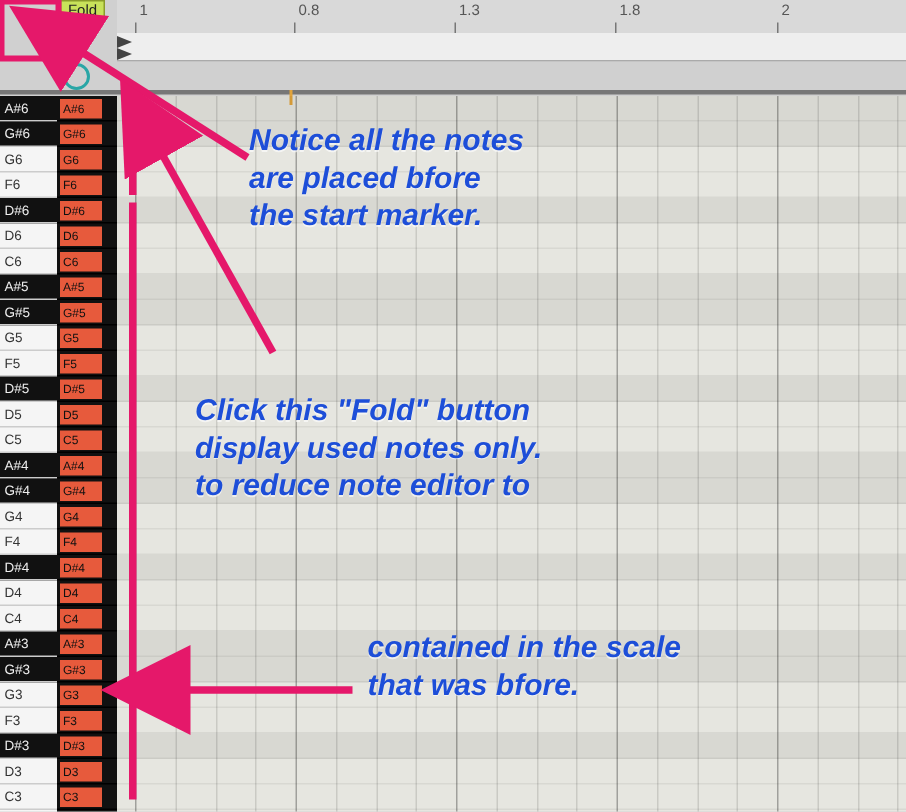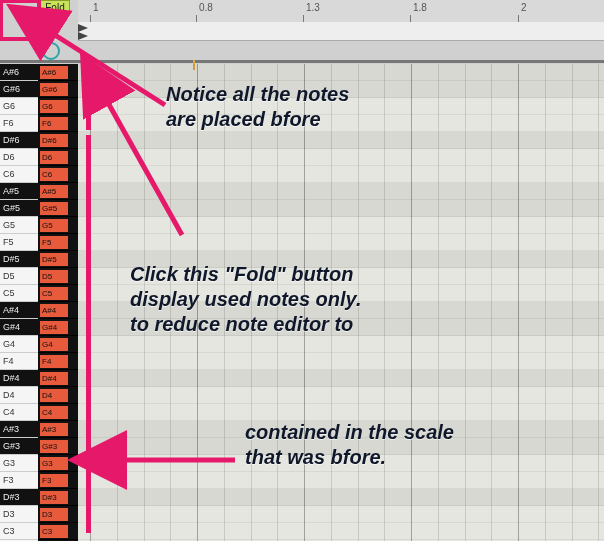--- a/index.html
+++ b/index.html
@@ -23,21 +23,21 @@
   .row{position:absolute;left:0;width:100%;height:17px;box-sizing:border-box;}
   .keycol .row{border-bottom:1px solid #ccc;font-size:9px;color:#333;line-height:17px;padding-left:3px;}
   .keycol .row.black{background:#111;color:#eee;}
   .notecol .row{border-bottom:1px solid #000;}
   .notecol .row .cell{width:28px;height:13px;margin:2px 0 0 2px;background:#e75a3c;font-size:8px;color:#111;line-height:13px;padding-left:2px;box-sizing:border-box;}
   .grid .row{border-bottom:1px solid rgba(0,0,0,0.06);}
   .grid .row.black{background:rgba(0,0,0,0.06);}
   .grid .vline{position:absolute;top:0;bottom:0;width:1px;background:rgba(0,0,0,0.12);}
   .grid .vline.strong{background:rgba(0,0,0,0.3);}
   .grid .mark{position:absolute;top:-4px;width:2px;height:10px;background:#e2a43c;}
-  .annot{position:absolute;color:#0f172a;font-weight:bold;font-style:italic;font-size:20px;line-height:1.25;text-shadow:0 1px 0 rgba(255,255,255,.6);pointer-events:none;}
+  .annot{position:absolute;color:#1d4ed8;font-weight:bold;font-style:italic;font-size:20px;line-height:1.25;text-shadow:0 1px 0 rgba(255,255,255,.6);pointer-events:none;}
   svg.overlay{position:absolute;left:0;top:0;pointer-events:none;}
   .side-line{position:absolute;width:5px;background:#e5186a;pointer-events:none;}
 </style>
 </head>
 <body>
 
 <div class="ruler">
   <div class="tick" style="left:12px">
       <span>1</span>
     </div>
@@ -243,20 +243,21 @@
     </marker>
   </defs>
   <line x1="165" y1="105" x2="44" y2="28" stroke="#e5186a" stroke-width="5" marker-end="url(#ah)"></line>
   <line x1="182" y1="235" x2="102" y2="92" stroke="#e5186a" stroke-width="5" marker-end="url(#ah)"></line>
   <line x1="235" y1="460" x2="112" y2="460" stroke="#e5186a" stroke-width="5" marker-end="url(#ah)"></line>
 </svg>
 
 <div class="annot" style="left:166px;top:82px">
   <div>Notice all the notes</div>
   <div>are placed bfore</div>
+  <div>the start marker.</div>
 </div>
 <div class="annot" style="left:130px;top:262px">
   <div>Click this "Fold" button</div>
   <div>display used notes only.</div>
   <div>to reduce note editor to</div>
 </div>
 <div class="annot" style="left:245px;top:420px">
   <div>contained in the scale</div>
   <div>that was bfore.</div>
 </div>

